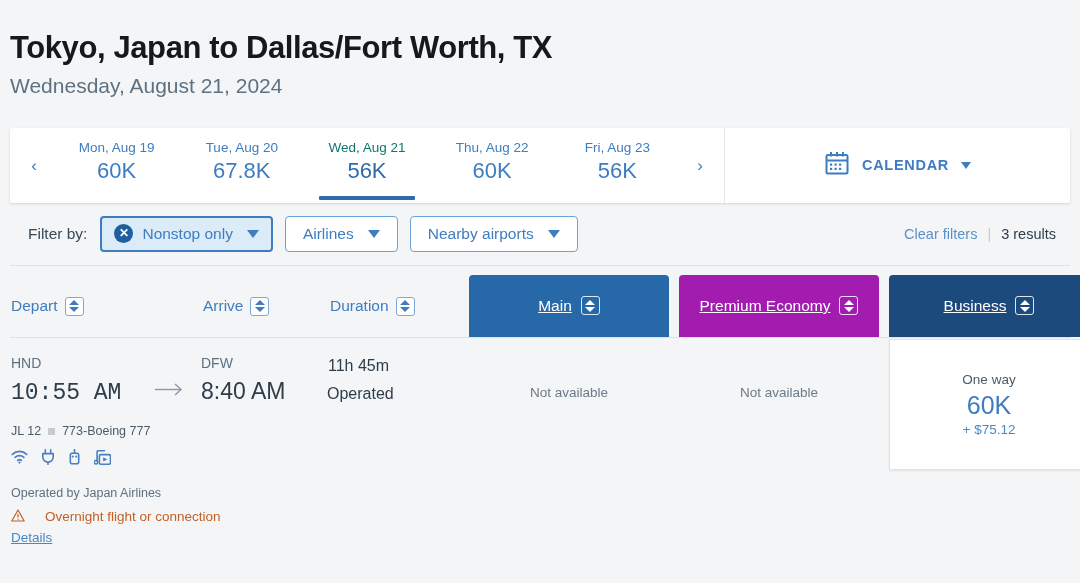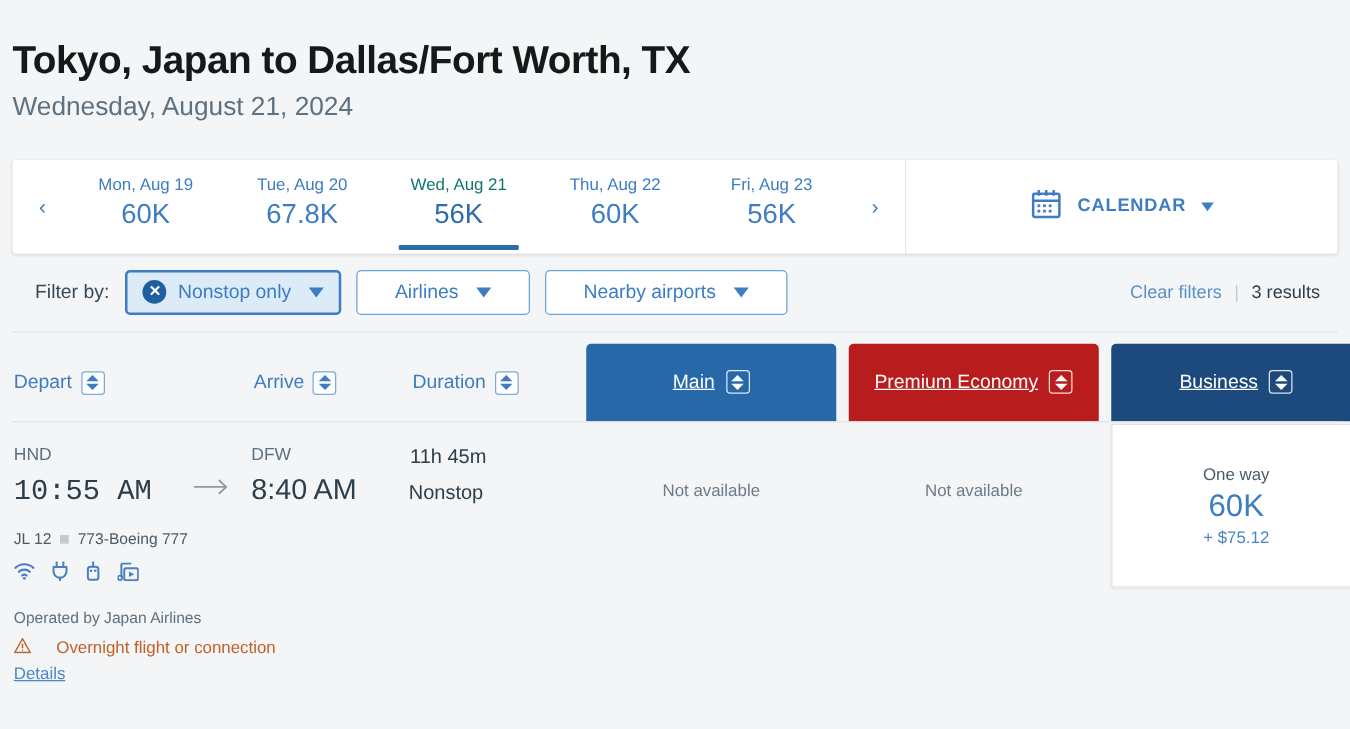--- a/index.html
+++ b/index.html
@@ -127,21 +127,21 @@
     padding: 0 14px 0 18px;
   }
   .filter-label { font-size: 15.5px; color: #36495a; margin-right: 13px; }
   .chip {
     height: 36px;
     border: 1px solid #6ba3d6;
     border-radius: 4px;
     background: #ffffff;
     display: inline-flex;
     align-items: center;
-    padding: 0 30px;
+    padding: 0 17px;
     margin-right: 12px;
     cursor: pointer;
     color: #3d7dc0;
     font-size: 15.5px;
     white-space: nowrap;
   }
   .chip.active {
     background: #dbebf8;
     border: 2px solid #3d7dc0;
     padding: 0 12px;
@@ -236,21 +236,21 @@
     display: flex;
     align-items: center;
     justify-content: center;
     gap: 9px;
     cursor: pointer;
     color: #ffffff;
     font-size: 15.5px;
   }
   .cabin-tab .lbl { text-decoration: underline; white-space: nowrap; }
   .cabin-tab.main { background: #2668a8; }
-  .cabin-tab.prem { background: #b91c1c; align-items: center; }
+  .cabin-tab.prem { background: #a21caf; align-items: center; }
   .cabin-tab.biz  { background: #1d4a7d; }
 
   
   .flight-row {
     border-top: 1px solid #dfe2e5;
     display: flex;
     padding-top: 17px;
     position: relative;
     min-height: 198px;
   }
@@ -530,21 +530,21 @@
 
       <div class="time-line">
         <div class="t-depart">10:55 AM</div>
         <div class="arrow-ico">
           <svg width="30" height="13" viewBox="0 0 30 13">
             <line x1="0" y1="6.5" x2="26" y2="6.5" stroke="#8a99a6" stroke-width="1.4"></line>
             <polyline points="20,1 26,6.5 20,12" fill="none" stroke="#8a99a6" stroke-width="1.4"></polyline>
           </svg>
         </div>
         <div class="t-arrive">8:40 AM</div>
-        <div class="dur-bot">Nonstop</div>
+        <div class="dur-bot">Operated</div>
       </div>
 
       <div class="codes-row">
         <span>JL 12</span>
         <span class="dot"></span>
         <span>773-Boeing 777</span>
       </div>
 
       <div class="amenities">
         <span>

